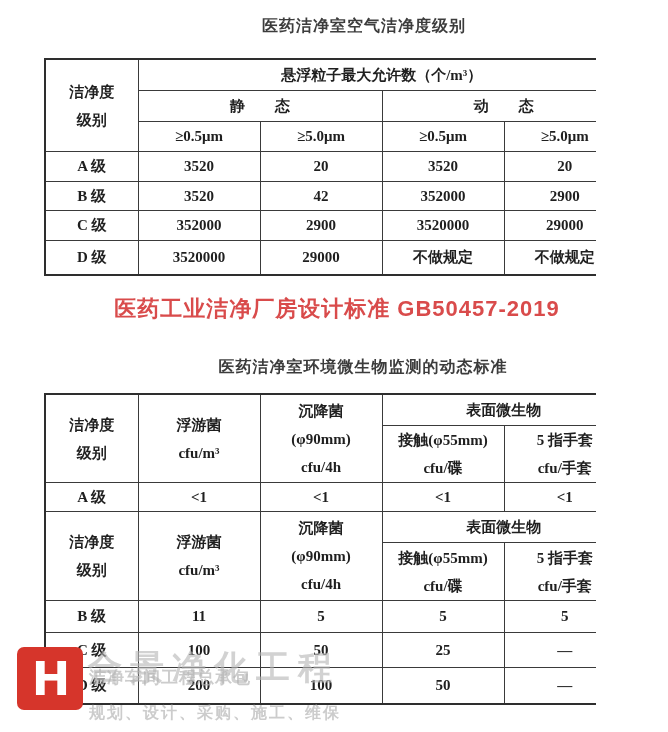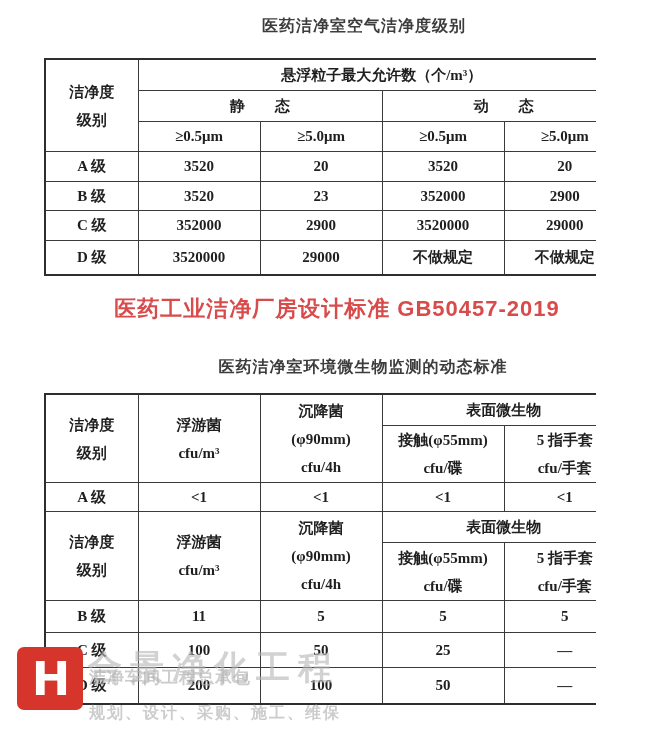--- a/index.html
+++ b/index.html
@@ -101,21 +101,21 @@
       <tr>
         <td style="height:29px;">A 级</td>
         <td>3520</td>
         <td>20</td>
         <td>3520</td>
         <td>20</td>
       </tr>
       <tr>
         <td style="height:28px;">B 级</td>
         <td>3520</td>
-        <td>23</td>
+        <td>42</td>
         <td>352000</td>
         <td>2900</td>
       </tr>
       <tr>
         <td style="height:29px;">C 级</td>
         <td>352000</td>
         <td>2900</td>
         <td>3520000</td>
         <td>29000</td>
       </tr>

